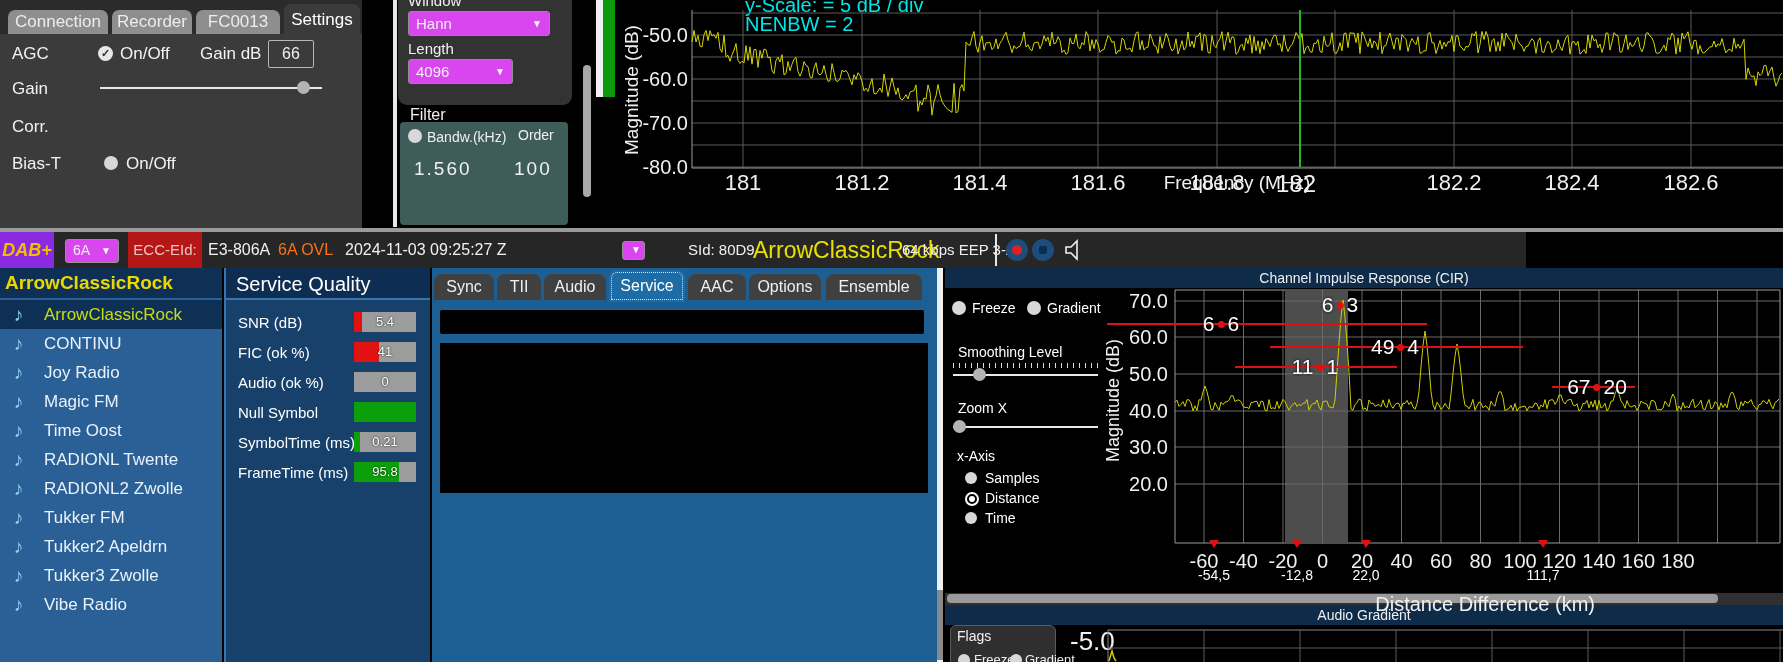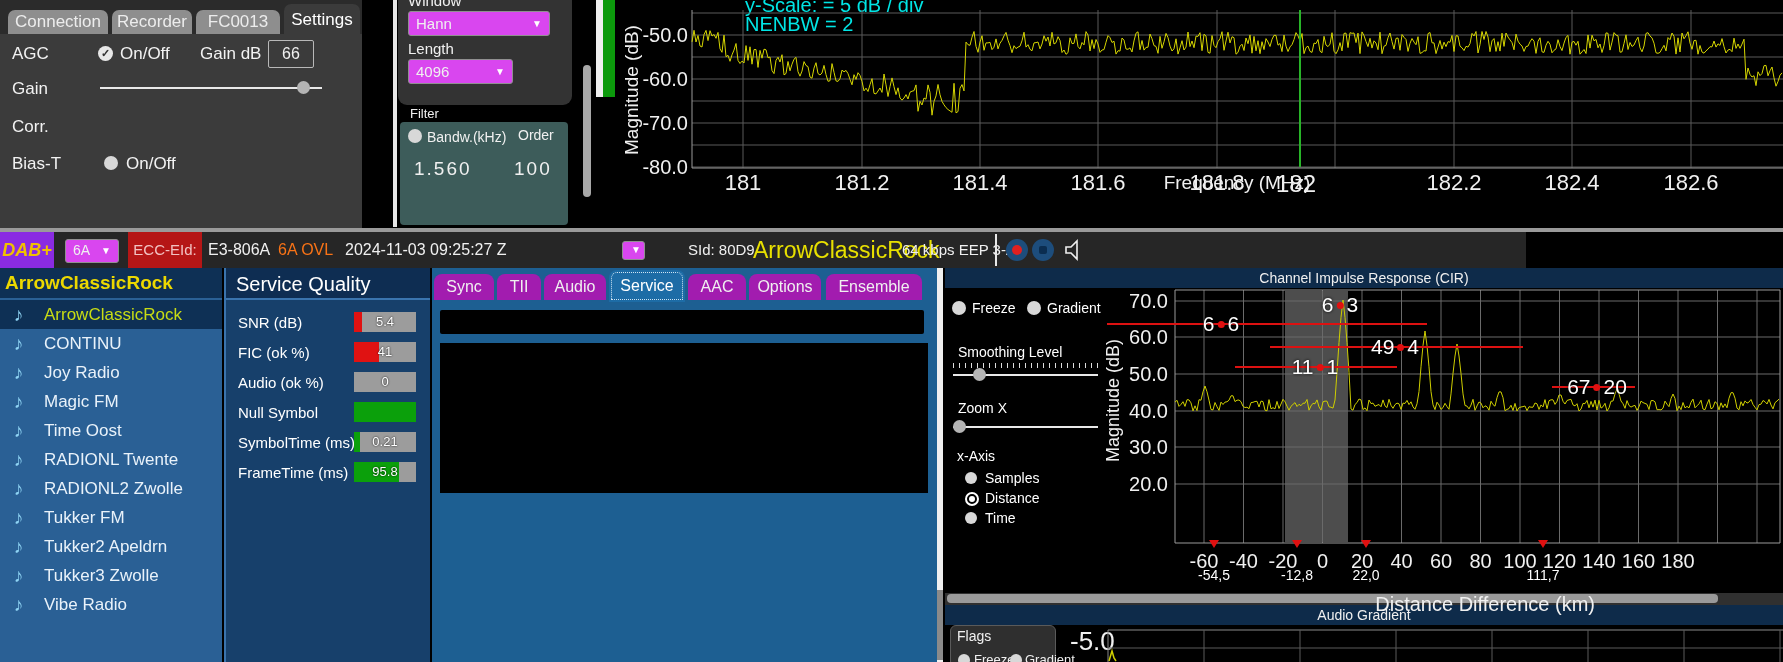--- a/index.html
+++ b/index.html
@@ -55,21 +55,21 @@
   .svc-name{position:absolute;left:44px;top:0;}
   #sq-panel{left:224px;top:268px;width:206px;height:394px;background:#17406b;border-left:2px solid #3a74ae;box-sizing:border-box;}
   #sq-head{left:0;top:0;width:204px;height:32px;background:#0e2d52;color:#fff;font-size:20px;
            line-height:32px;padding-left:10px;box-sizing:border-box;border-bottom:2px solid #3a74ae;}
   .sq-label{position:absolute;left:12px;font-size:15px;color:#fff;}
   .sq-bar{position:absolute;left:128px;width:62px;height:20px;background:#9c9c9c;}
   .sq-fill{position:absolute;left:0;top:0;height:20px;}
   .sq-val{position:absolute;left:0;top:0;width:62px;height:20px;text-align:center;
           line-height:20px;font-size:13px;color:#fff;text-shadow:0 0 2px #000;}
   #tab-panel{left:432px;top:268px;width:505px;height:394px;background:#1d5f92;}
-  .d-tab{position:absolute;top:6px;height:26px;background:#a21caf;color:#f0f0f0;border-radius:8px 8px 0 0;
+  .d-tab{position:absolute;top:6px;height:26px;background:#404040;color:#f0f0f0;border-radius:8px 8px 0 0;
          font-size:16px;text-align:center;line-height:26px;}
   .d-tab.active{top:2px;height:32px;background:#1d6ca6;color:#fff;line-height:32px;outline:1px dotted #cfe4f4;outline-offset:-3px;}
   #blk-strip{left:8px;top:42px;width:484px;height:24px;background:#000;border-radius:2px;}
   #blk-box{left:8px;top:75px;width:488px;height:150px;background:#000;}
   #vscroll{left:937px;top:268px;width:6px;height:394px;background:#f0f0f0;}
   #vscroll-thumb{left:937px;top:590px;width:6px;height:70px;background:#8a8a8a;}
   
   #cir-head{left:945px;top:268px;width:838px;height:20px;background:#0e2b4a;color:#f0f0f0;
             font-size:14px;text-align:center;line-height:20px;}
   #cir-body{left:945px;top:288px;width:838px;height:305px;background:#000;}
@@ -128,21 +128,21 @@
     <div class="combo" style="left:10px;top:33px;width:133px;height:23px;">
       <span>Hann</span>
       <span class="arr">▼</span>
     </div>
     <span class="abs" style="left:10px;top:62px;font-size:15px;">Length</span>
     <div class="combo" style="left:10px;top:81px;width:96px;height:23px;">
       <span>4096</span>
       <span class="arr">▼</span>
     </div>
   </div>
-  <span class="abs" style="left:410px;top:106px;font-size:13px;">Filter</span>
+  <span class="abs" style="left:410px;top:106px;font-size:16px;">Filter</span>
   <div class="abs" id="filter-box">
     <span class="radio" style="position:absolute;left:8px;top:7px;"></span>
     <span class="abs" style="left:27px;top:7px;font-size:14px;">Bandw.(kHz)</span>
     <span class="abs" style="left:118px;top:5px;font-size:14px;">Order</span>
     <span class="abs" style="left:14px;top:36px;font-size:19px;letter-spacing:2px;">1.560</span>
     <span class="abs" style="left:114px;top:36px;font-size:19px;letter-spacing:2px;">100</span>
   </div>
   <div class="abs" id="scrollbar-top"></div>
   <div class="abs" id="meter-white"></div>
   <div class="abs" id="meter-green"></div>

